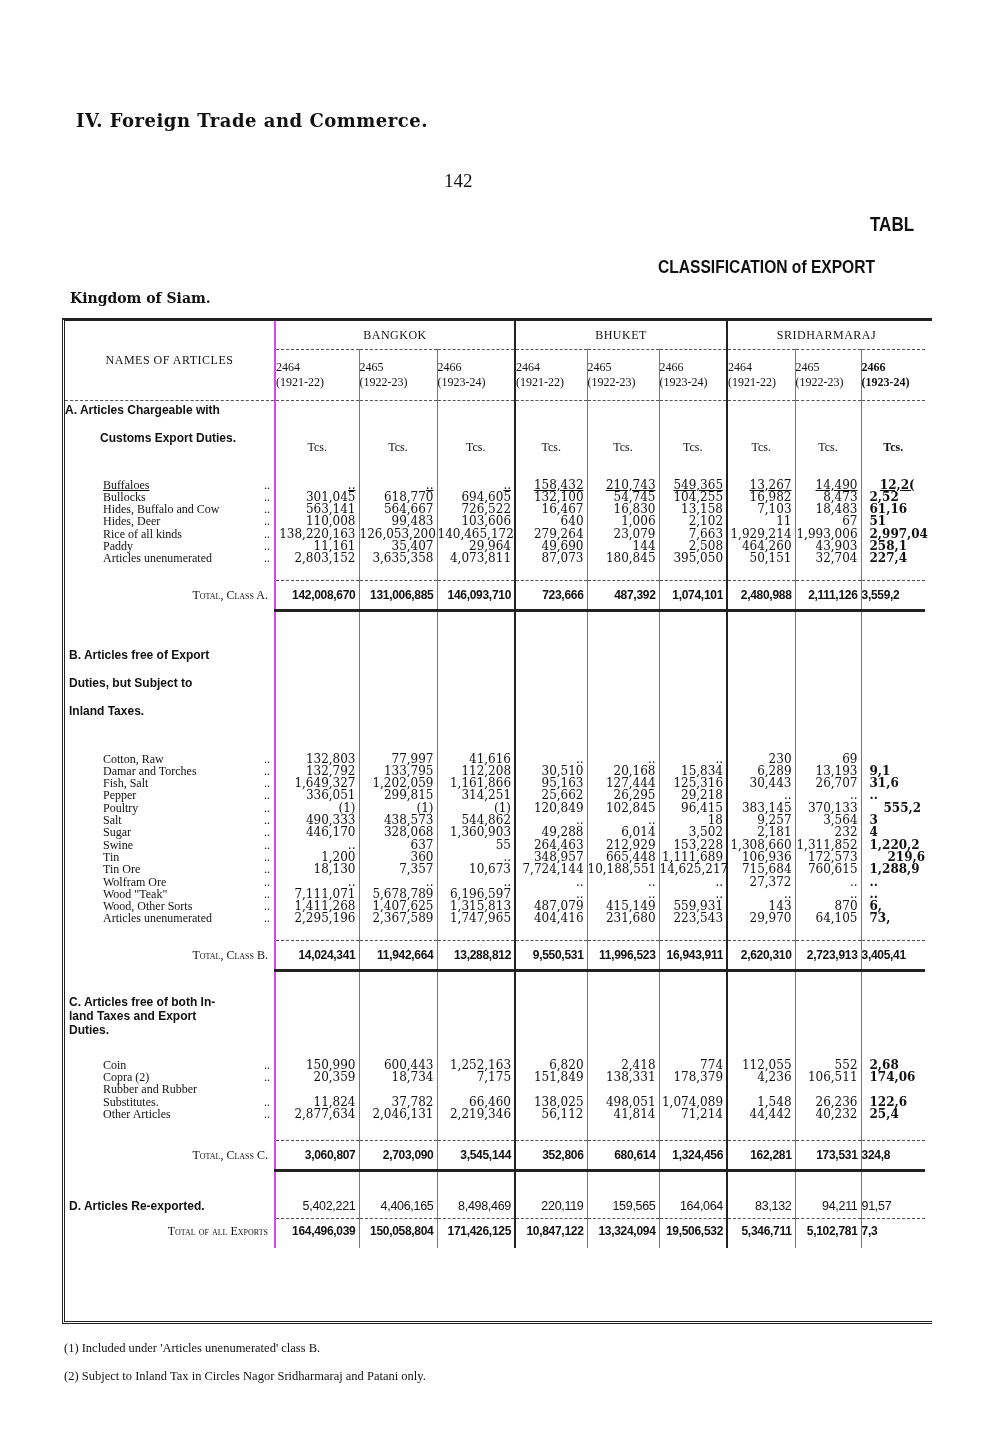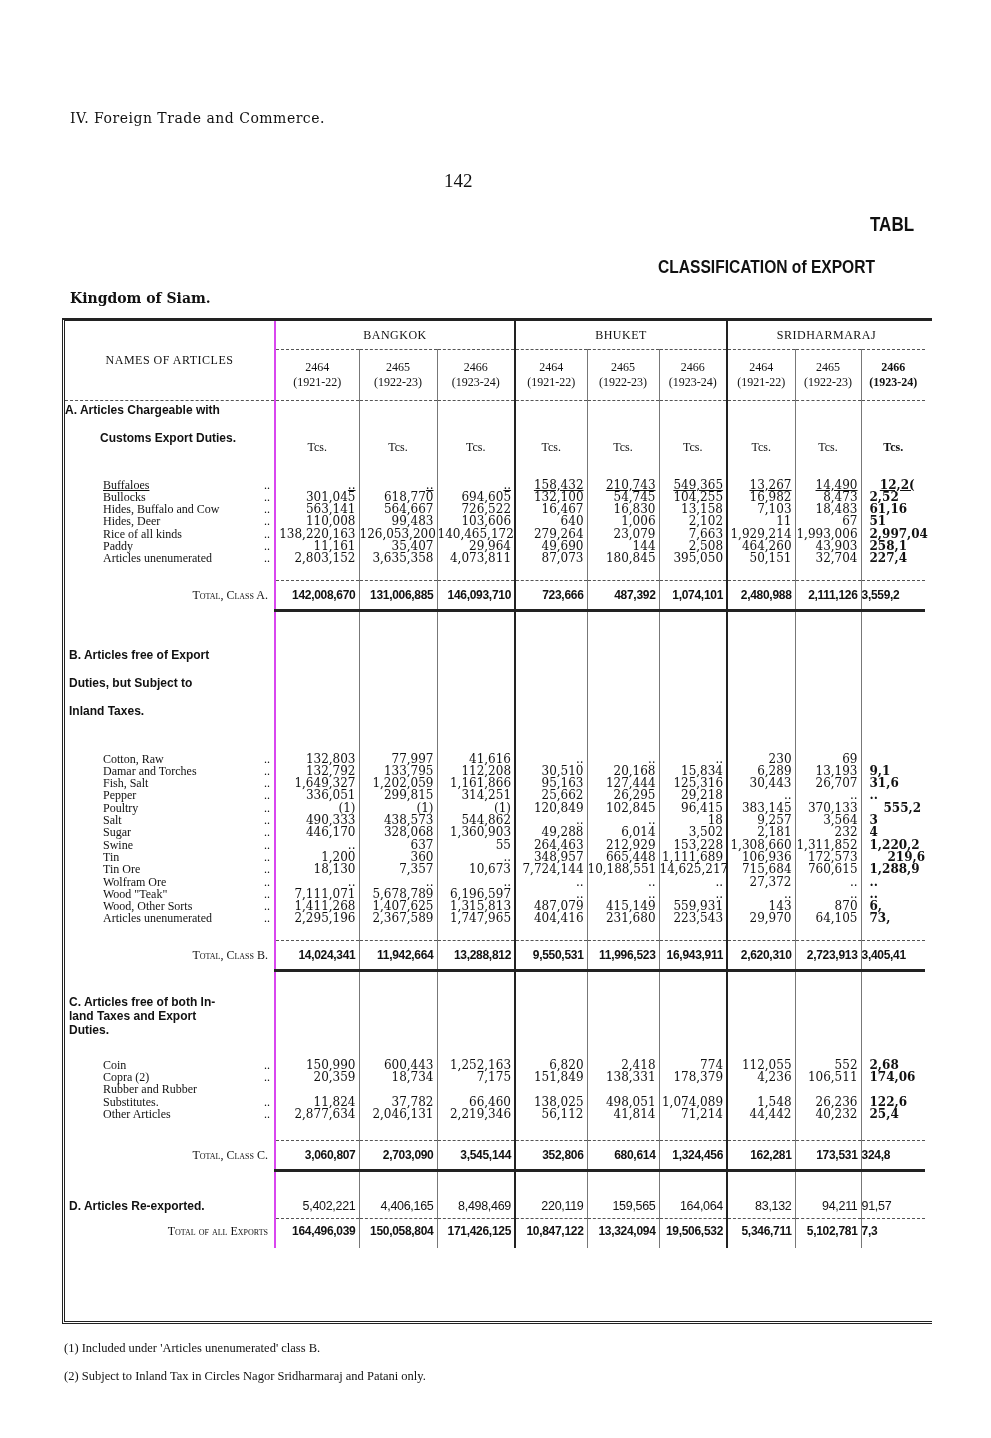--- a/index.html
+++ b/index.html
@@ -1,31 +1,31 @@
 <!DOCTYPE html>
 <html><head>
 <meta charset="utf-8">
 <style>
   html, body { margin:0; padding:0; background:#ffffff; }
   body { width:991px; height:1438px; position:relative; overflow:hidden; color:#111; font-family:"Liberation Serif", serif; }
   .abs { position:absolute; }
-  .sec-title { left:70px; top:110px; font-family:"DejaVu Serif", serif; font-weight:normal; font-size:14px; letter-spacing:0.5px; }
+  .sec-title { left:76px; top:110px; font-family:"DejaVu Serif", serif; font-weight:bold; font-size:18px; letter-spacing:0.5px; }
   .page-num { left:444px; top:170px; font-size:19px; }
   .tabl { left:870px; top:213px; font-family:"Liberation Sans", sans-serif; font-weight:bold; font-size:20px; transform:scaleX(0.85); transform-origin:left; }
   .classif { left:658px; top:256px; font-family:"Liberation Sans", sans-serif; font-weight:bold; font-size:19px; transform:scaleX(0.82); transform-origin:left; white-space:nowrap; }
   .kingdom { left:70px; top:290px; font-family:"DejaVu Serif", serif; font-weight:bold; font-size:14px; }
 
   .frame { left:62px; top:318px; width:870px; height:1006px; border-left:3px double #222; border-top:3px solid #222; border-bottom:3px double #222; box-sizing:border-box; overflow:hidden; }
   table.t { border-collapse:collapse; table-layout:fixed; width:860px; }
   table.t td { padding:0; vertical-align:top; font-size:12px; }
   .cn { border-right:2px solid #d946ef; }
   .cd { border-right:1px solid #777; text-align:right; padding-right:3px !important; }
   .cg { border-right:2.5px solid #222; }
   .hdr-city { text-align:center; font-size:12px; letter-spacing:0.5px; height:28px; vertical-align:middle !important; border-bottom:1px dashed #555; }
-  .hdr-year { text-align:center; font-size:11.5px; line-height:15px; height:50px; vertical-align:middle !important; border-bottom:1px dashed #555; }
+  .hdr-year { text-align:left; font-size:11.5px; line-height:15px; height:50px; vertical-align:middle !important; border-bottom:1px dashed #555; }
   .names-hdr { text-align:center; vertical-align:middle !important; font-size:12px; letter-spacing:0.5px; border-bottom:1px dashed #555; }
   .secA { font-family:"Liberation Sans", sans-serif; font-weight:bold; font-size:13px; }
   .unit { text-align:center !important; padding-right:0 !important; font-size:12px; vertical-align:bottom !important; padding-bottom:4px !important; }
   .item { font-size:12px; line-height:12.3px; padding-left:38px !important; white-space:nowrap; }
   .num { font-family:"DejaVu Serif", serif; font-size:10.5px; line-height:12.3px; white-space:nowrap; }
   .total-lbl { font-variant:small-caps; font-size:12px; text-align:right; padding-right:6px !important; vertical-align:middle !important; white-space:nowrap; }
   .total-num { font-family:"Liberation Sans", sans-serif; font-weight:bold; font-size:13.5px; vertical-align:middle !important; white-space:nowrap; letter-spacing:-0.3px; }
   .rule-top { border-top:1px dashed #555; }
   .rule-bot { border-bottom:3px solid #222; }
   .sec-lbl { font-family:"Liberation Sans", sans-serif; font-weight:bold; font-size:13px; line-height:28px; padding-left:4px !important; }

